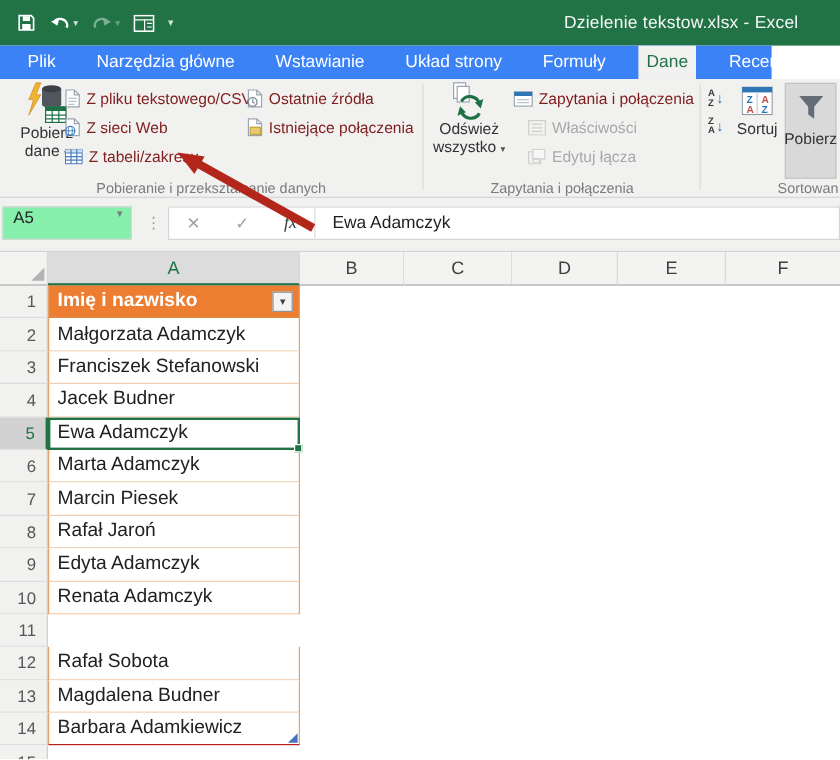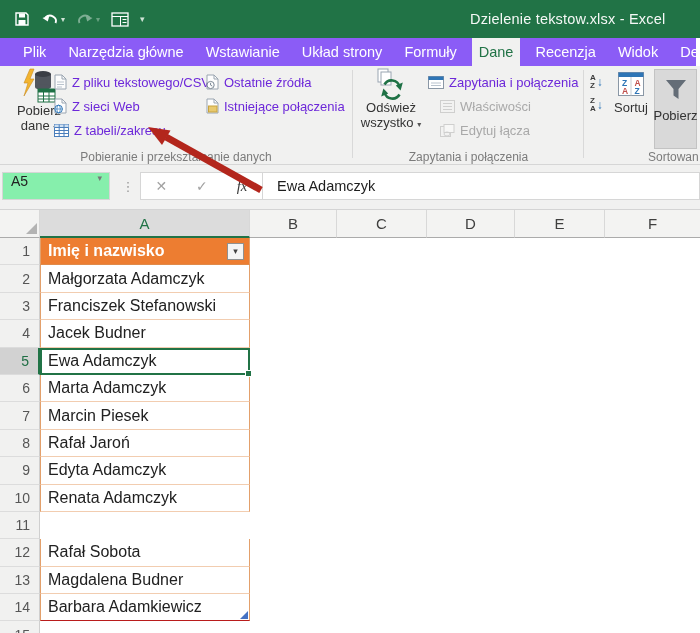--- a/index.html
+++ b/index.html
@@ -9,31 +9,31 @@
 
   
   .titlebar { position:absolute; left:0; top:0; width:700px; height:38px; background:#217346; }
   .qat { position:absolute; left:14px; top:0; height:38px; display:flex; align-items:center; gap:11px; }
   .qat .qbtn { display:flex; align-items:center; gap:2px; }
   .qcaret { color:#cfe3d6; font-size:8px; }
   .dim { opacity:.42; }
   .wintitle { position:absolute; left:470px; top:0; height:38px; line-height:38px; color:#f5f8f6; font-size:14.5px; letter-spacing:.2px; }
 
   
-  .tabrow { position:absolute; left:0; top:38px; width:696px; height:28px; background:#8b5cf6; display:flex; padding-left:23px; gap:22px; }
+  .tabrow { position:absolute; left:0; top:38px; width:643px; height:28px; background:#3b82f6; display:flex; padding-left:23px; gap:34px; }
   .rtab { color:#fff; font-size:14.5px; line-height:28px; white-space:nowrap; }
   .rtab.active { background:#f1f1f0; color:#217346; padding:0 7px; margin:0 -7px; }
 
   
   .ribbon { position:absolute; left:0; top:66px; width:700px; height:99px; background:#f1f1f0; border-bottom:1px solid #d6d6d6; }
   .vsep { position:absolute; top:4px; height:88px; width:1px; background:#d9d9d9; }
   .glabel { position:absolute; top:84px; font-size:12px; color:#7b7b7b; text-align:center; white-space:nowrap; overflow:hidden; }
   .bigbtn { position:absolute; display:flex; flex-direction:column; align-items:center; text-align:center; }
   .bigbtn .blab { font-size:13px; color:#333; line-height:15px; }
-  .ritem { display:flex; align-items:center; gap:5px; height:24px; font-size:13px; color:#6d28d9; white-space:nowrap; }
+  .ritem { display:flex; align-items:center; gap:5px; height:24px; font-size:13px; color:#7f1d1d; white-space:nowrap; }
   .ritem.disabled { color:#a9a9a9;padding-left:12px; }
   .ritem.disabled svg { opacity:.45; }
   .icol { position:absolute; display:flex; flex-direction:column; }
   .azstack { position:absolute; left:590px; top:8px; display:flex; flex-direction:column; gap:7px; }
   .azic { display:flex; align-items:center; }
   .azcol { display:flex; flex-direction:column; font-size:8px; font-weight:bold; color:#3c3c3c; line-height:8px; }
   .azarrow { color:#2E75B6; font-size:12px; line-height:12px; margin-left:1px; }
   .sortuj { position:absolute; left:610px; top:6px; width:42px; display:flex; flex-direction:column; align-items:center; gap:4px; font-size:13px; color:#333; }
   .filtruj { position:absolute; left:654px; top:3px; width:43px; height:80px; background:#d9d9d9; border:1px solid #c3c3c3; display:flex; flex-direction:column; align-items:center; justify-content:flex-start; padding-top:8px; gap:6px; font-size:13px; color:#333; }
 

